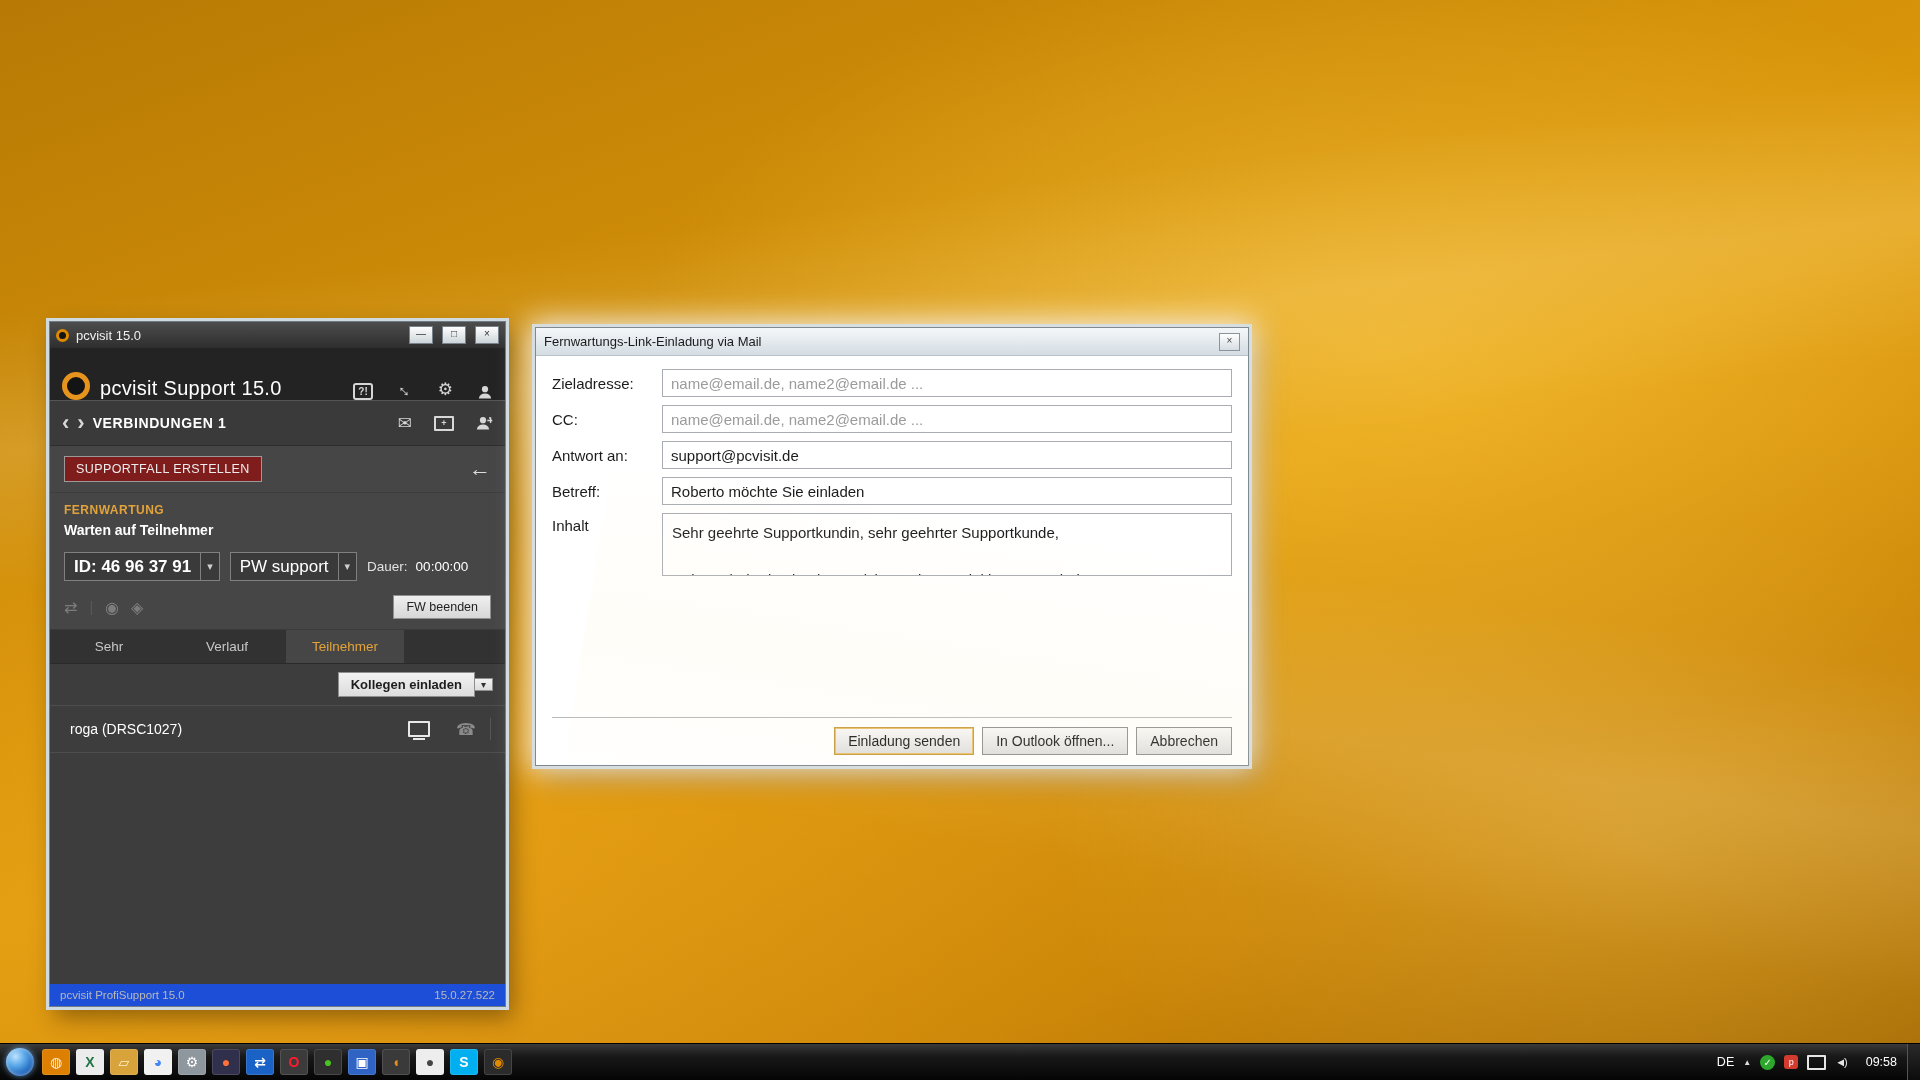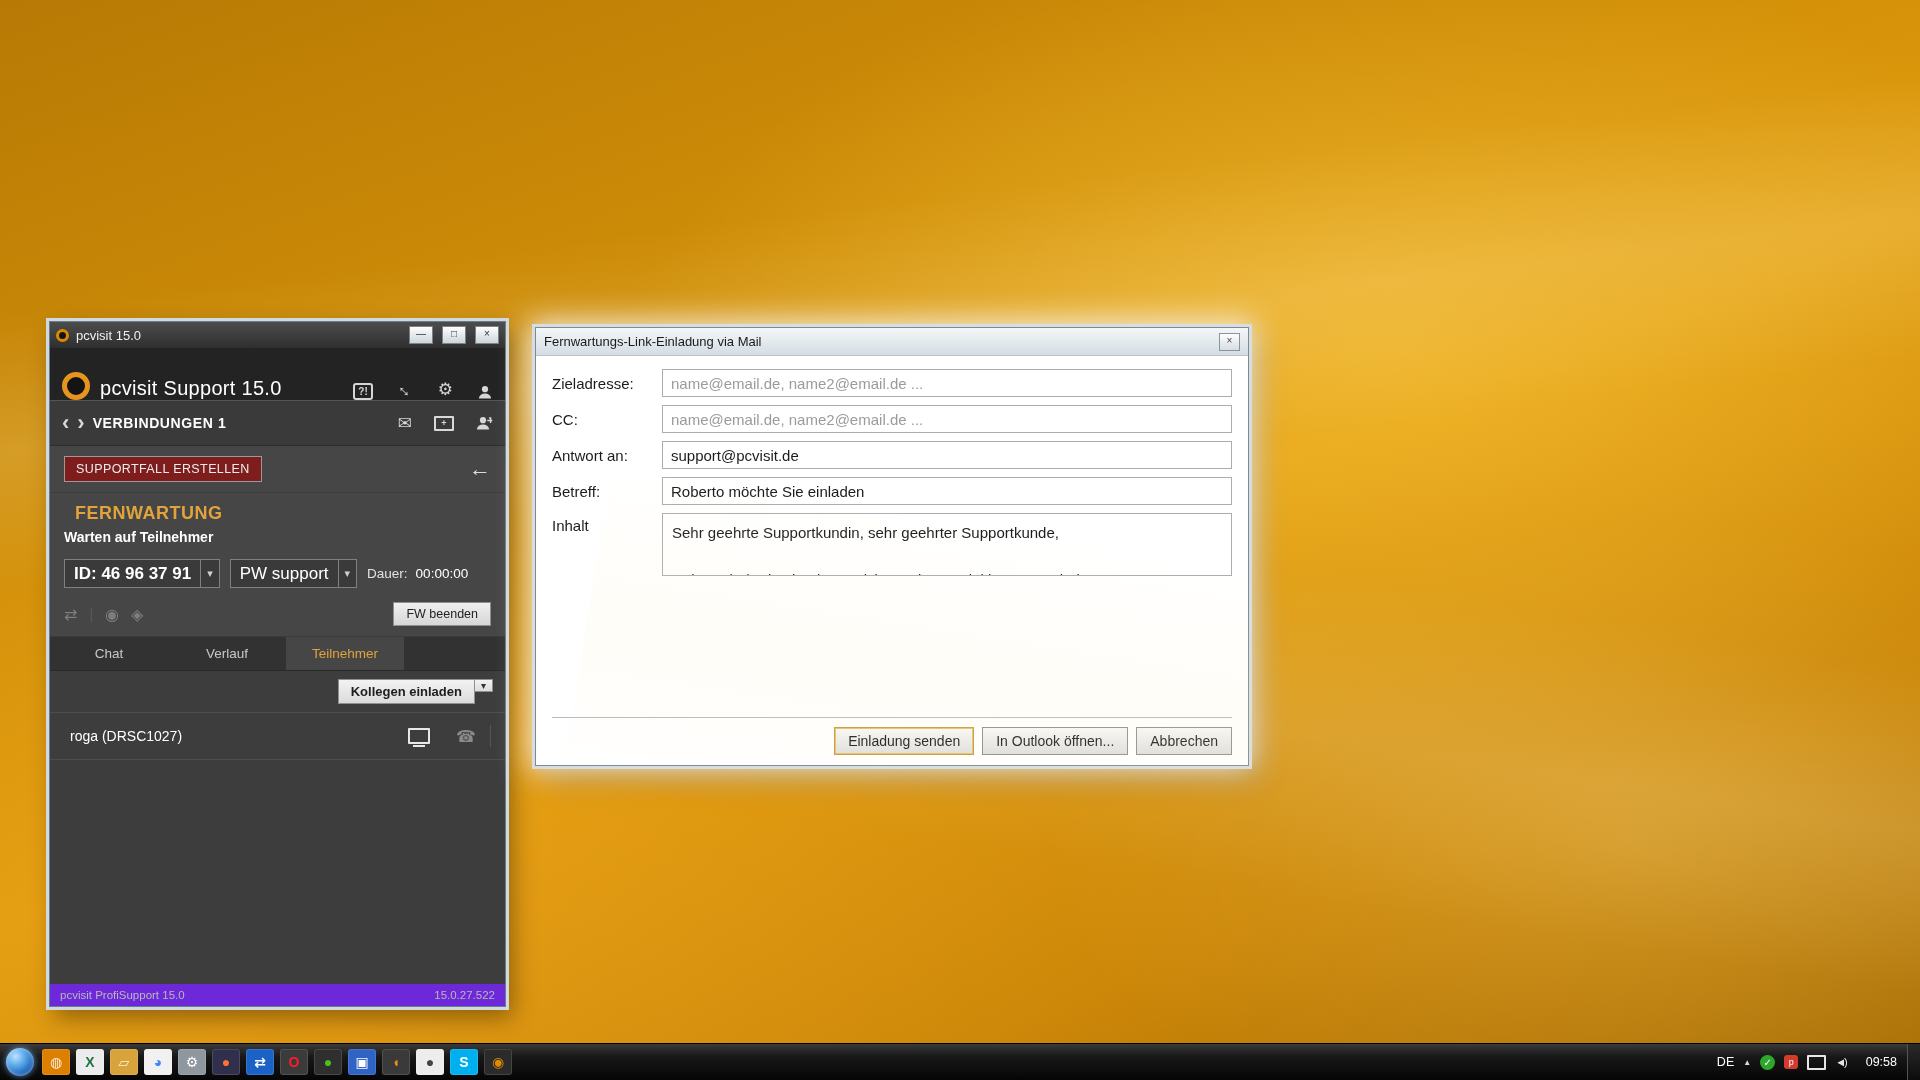--- a/index.html
+++ b/index.html
@@ -40,53 +40,53 @@
     display:flex;align-items:center;padding:0 12px;gap:8px;flex:0 0 auto;}
   .chev{font-size:22px;color:#d8d8d8;font-weight:bold;line-height:1;cursor:default;}
   .pcw-nav-label{font-size:14px;font-weight:bold;letter-spacing:.6px;color:#fff;flex:1;}
   .nav-ic{color:#d8d8d8;font-size:17px;margin-left:14px;display:inline-flex;align-items:center;cursor:default;}
   .icon-screen{display:inline-block;width:16px;height:11px;border:2px solid currentColor;border-radius:1px;font-size:9px;line-height:10px;text-align:center;font-weight:bold;}
   .pcw-caserow{height:46px;background:#464646;display:flex;align-items:center;padding:0 14px;flex:0 0 auto;border-bottom:1px solid #3d3d3d;}
   .btn-dark{background:#7f1d1d;border:1px solid #9a9a9a;color:#ececec;font-size:12.5px;letter-spacing:.4px;
     padding:5px 11px;cursor:default;}
   .back-arrow{margin-left:auto;font-size:22px;color:#dcdcdc;cursor:default;}
   .pcw-session{padding:10px 14px 4px;flex:0 0 auto;}
-  .sess-kind{color:#e2a33c;font-size:18px;font-weight:bold;letter-spacing:.5px;margin-left:11px;}
+  .sess-kind{color:#e2a33c;font-size:12px;font-weight:bold;letter-spacing:.5px;}
   .sess-state{color:#ffffff;font-size:14px;font-weight:bold;margin-top:5px;}
   .pcw-ctrls{display:flex;align-items:center;gap:10px;padding:10px 14px;flex:0 0 auto;}
   .ddl{display:inline-flex;align-items:stretch;border:1px solid #808080;background:#3a3a3a;height:27px;cursor:default;}
   .ddl-text{display:flex;align-items:center;padding:0 9px;font-size:17px;color:#fff;}
   .ddl-text.bold{font-weight:bold;}
   .ddl-arrow{display:flex;align-items:center;padding:0 6px;border-left:1px solid #808080;color:#cfcfcf;font-size:11px;}
   .dauer{display:flex;align-items:center;gap:8px;font-size:13.5px;color:#e2e2e2;}
   .dauer b{color:#fff;font-weight:normal;}
   .pcw-toolrow{display:flex;align-items:center;padding:4px 14px 10px;flex:0 0 auto;border-bottom:1px solid #3a3a3a;}
   .tool-ic{color:#7d7d7d;font-size:16px;margin-right:12px;cursor:default;}
   .tool-sep{color:#5a5a5a;margin-right:12px;}
   .btn-light{background:linear-gradient(#efefef,#d7d7d7);border:1px solid #8f8f8f;color:#222;
     font-size:12.5px;padding:4px 12px;cursor:default;}
   .pcw-toolrow .btn-light{margin-left:auto;}
   .pcw-tabs{display:flex;background:#323232;border-bottom:1px solid #2a2a2a;flex:0 0 auto;}
   .tab{width:118px;text-align:center;padding:9px 0;font-size:13.5px;color:#c8c8c8;cursor:default;}
   .tab.active{background:#464646;color:#e2a33c;}
   .pcw-list{background:#3d3d3d;flex:1;display:flex;flex-direction:column;min-height:0;}
   .pcw-invite{display:flex;justify-content:flex-end;padding:8px 12px;border-bottom:1px solid #4d4d4d;}
-  .btn-invite{display:inline-flex;align-items:flex-start;cursor:default;}
+  .btn-invite{display:inline-flex;align-items:center;cursor:default;}
   .btn-invite .main{background:linear-gradient(#f2f2f2,#dcdcdc);border:1px solid #8f8f8f;color:#1d1d1d;
     font-size:13px;font-weight:bold;padding:4px 12px;}
   .btn-invite .arr{background:linear-gradient(#f2f2f2,#dcdcdc);border:1px solid #8f8f8f;border-left:none;
     color:#333;font-size:10px;display:flex;align-items:center;padding:0 6px;}
   .pcw-part{display:flex;align-items:center;height:46px;padding:0 14px 0 20px;border-bottom:1px solid #4d4d4d;}
   .part-name{font-size:14px;font-weight:normal;color:#fff;flex:1;}
   .icon-monitor{display:inline-block;width:18px;height:12px;border:2px solid #e8e8e8;border-radius:1px;position:relative;margin-right:26px;}
   .icon-monitor::after{content:"";position:absolute;left:3px;right:3px;bottom:-5px;height:2px;background:#e8e8e8;}
   .part-phone{color:#8a8a8a;font-size:16px;margin-right:14px;}
   .part-sep{width:1px;height:22px;background:#555;}
   .pcw-empty{flex:1;}
-  .pcw-foot{height:22px;background:#6d28d9;display:flex;align-items:center;justify-content:space-between;
+  .pcw-foot{height:22px;background:#1d4ed8;display:flex;align-items:center;justify-content:space-between;
     padding:0 10px;font-size:11.5px;color:#b9b9b9;flex:0 0 auto;}
 
   
   .dlg{position:absolute;left:535px;top:327px;width:712px;height:437px;background:#ffffff;
     border:1px solid #7f8992;display:flex;flex-direction:column;
     box-shadow:0 0 0 3px rgba(214,222,228,.95),0 0 28px 6px rgba(255,255,255,.85),8px 12px 26px rgba(55,35,0,.35);}
   .dlg-title{height:27px;background:linear-gradient(#f4f7f9,#d4dde3);border-bottom:1px solid #b9c3cb;
     display:flex;align-items:center;padding:0 8px;flex:0 0 auto;}
   .dlg-title-text{font-size:13px;color:#1b1b1b;flex:1;}
   .dlg-close{width:19px;height:16px;border:1px solid #8a949c;background:linear-gradient(#fefefe,#d7dde2);
@@ -207,21 +207,21 @@
 
     <div class="pcw-toolrow">
       <span class="tool-ic">⇄</span>
       <span class="tool-sep">|</span>
       <span class="tool-ic">◉</span>
       <span class="tool-ic">◈</span>
       <button class="btn-light">FW beenden</button>
     </div>
 
     <div class="pcw-tabs">
-      <span class="tab">Chat</span>
+      <span class="tab">Sehr</span>
       <span class="tab">Verlauf</span>
       <span class="tab active">Teilnehmer</span>
     </div>
 
     <div class="pcw-list">
       <div class="pcw-invite">
         <span class="btn-invite">
           <span class="main">Kollegen einladen</span>
           <span class="arr">▾</span>
         </span>

